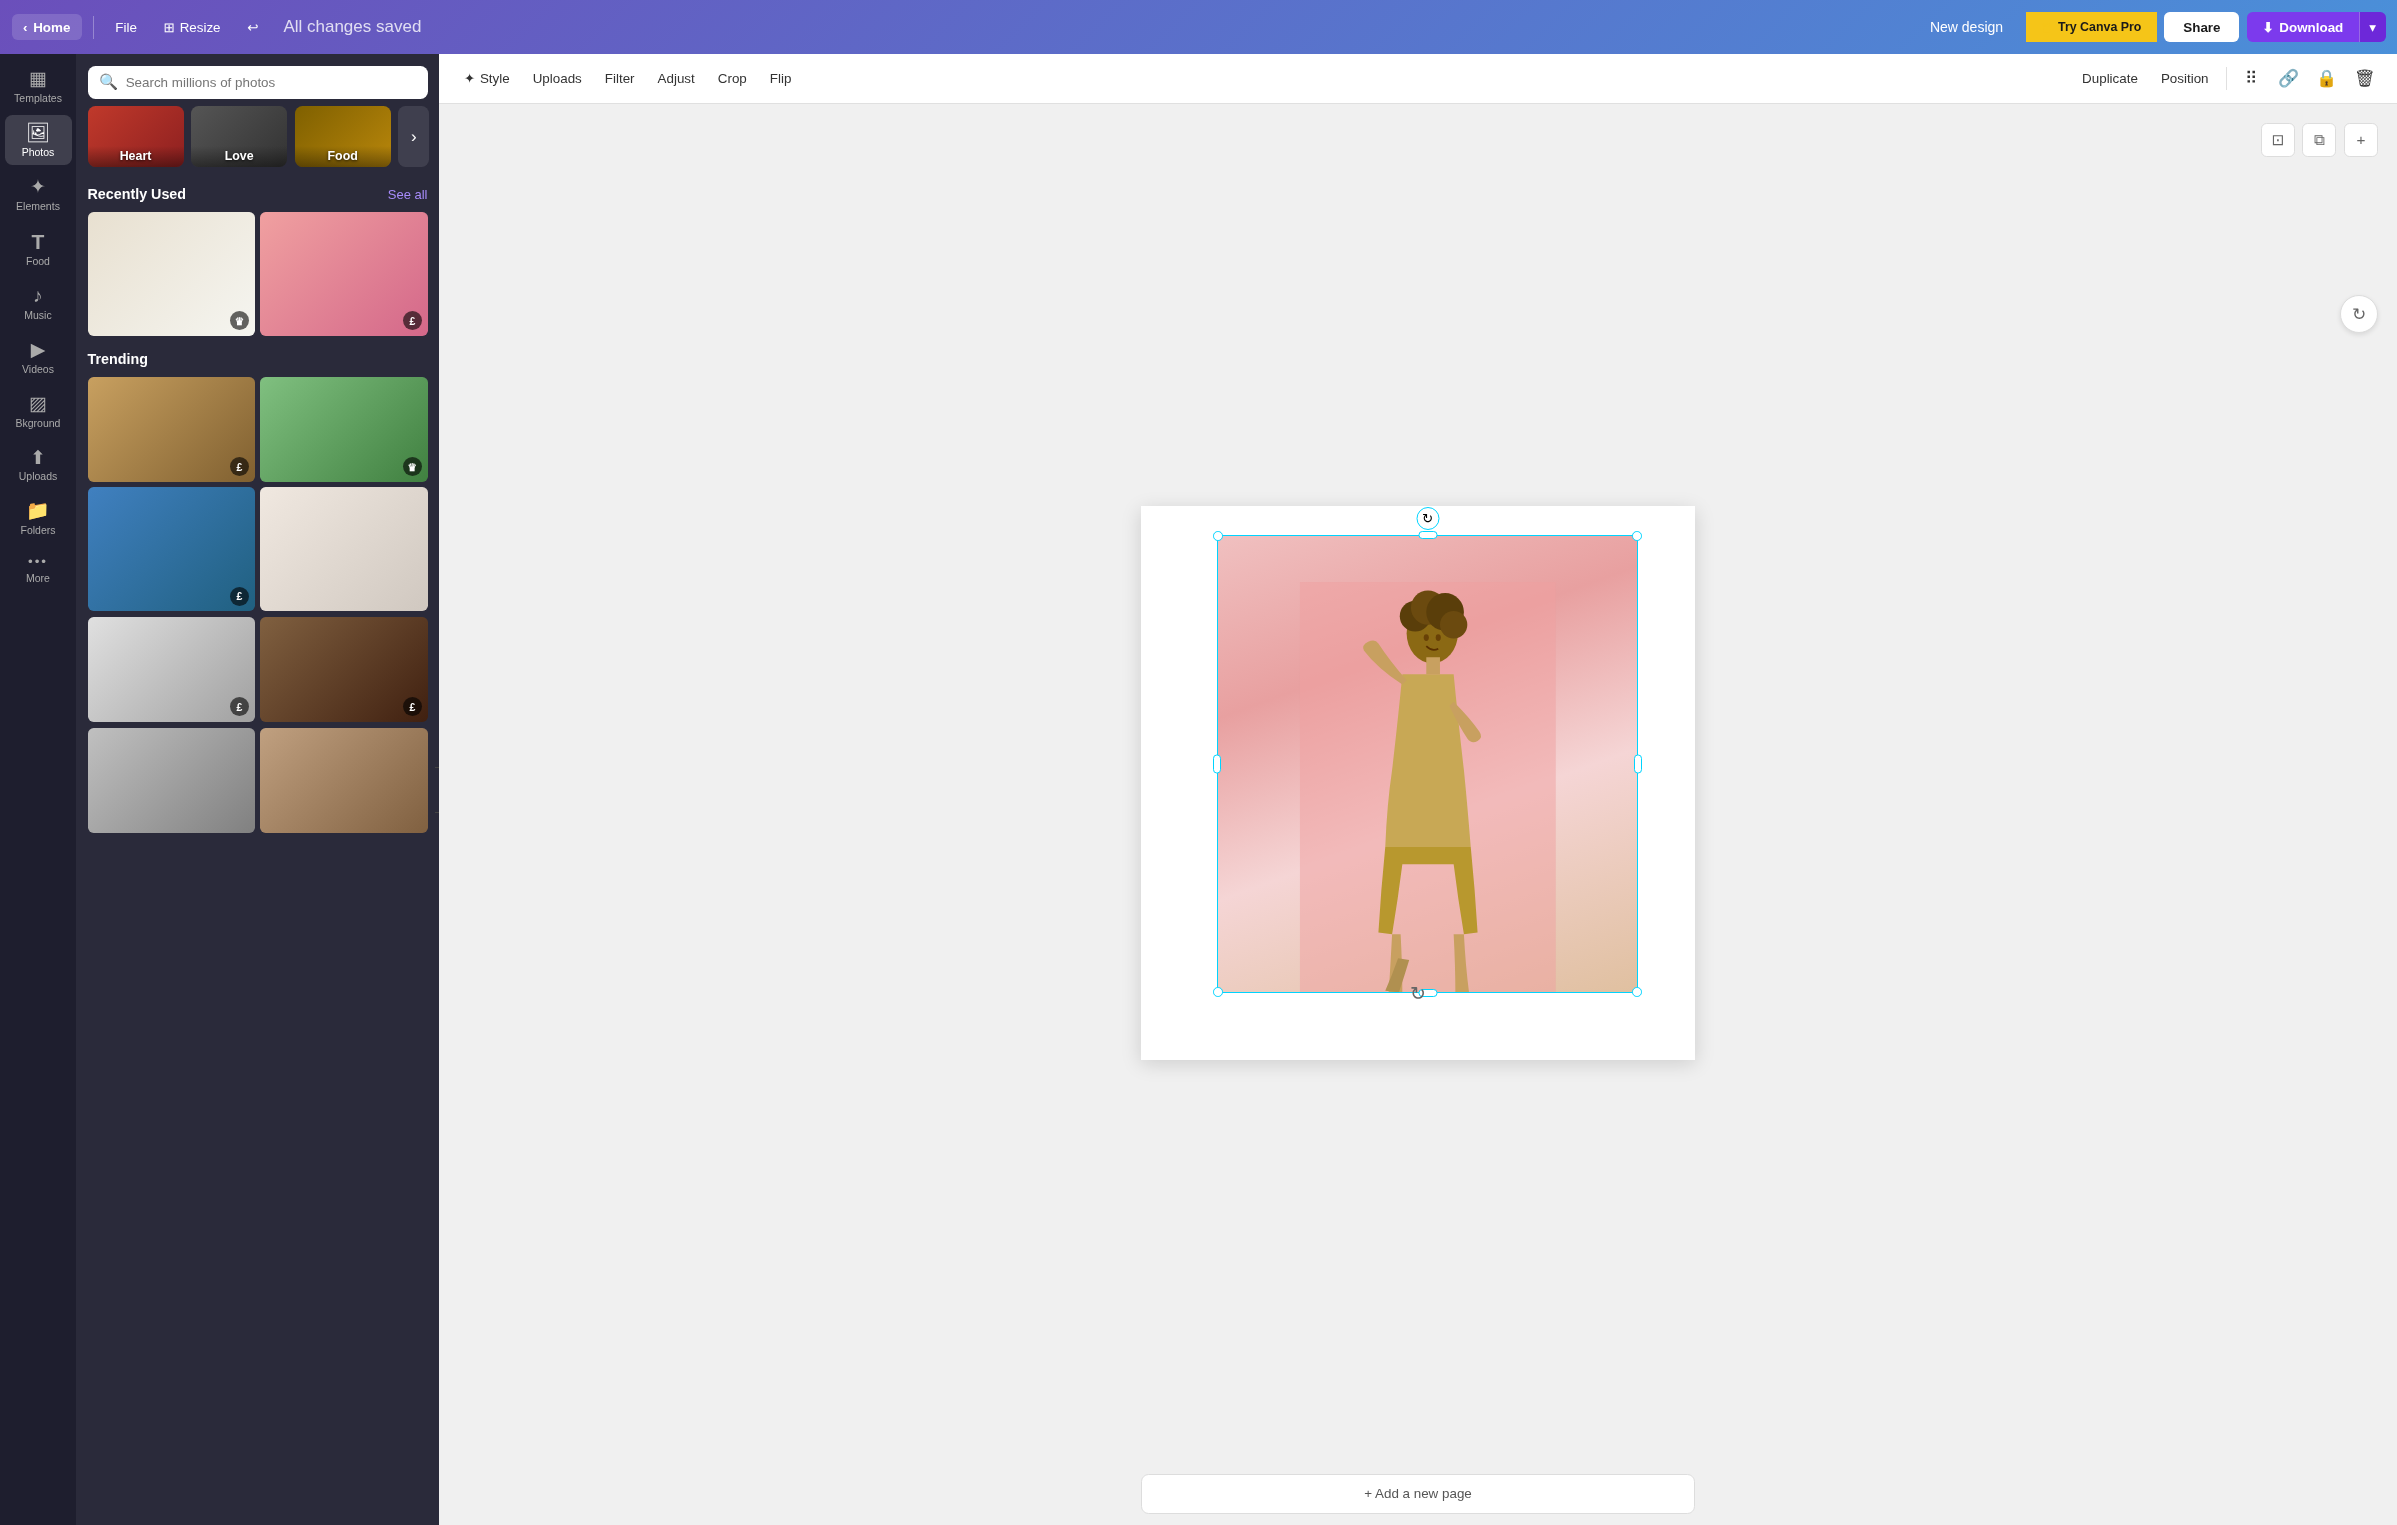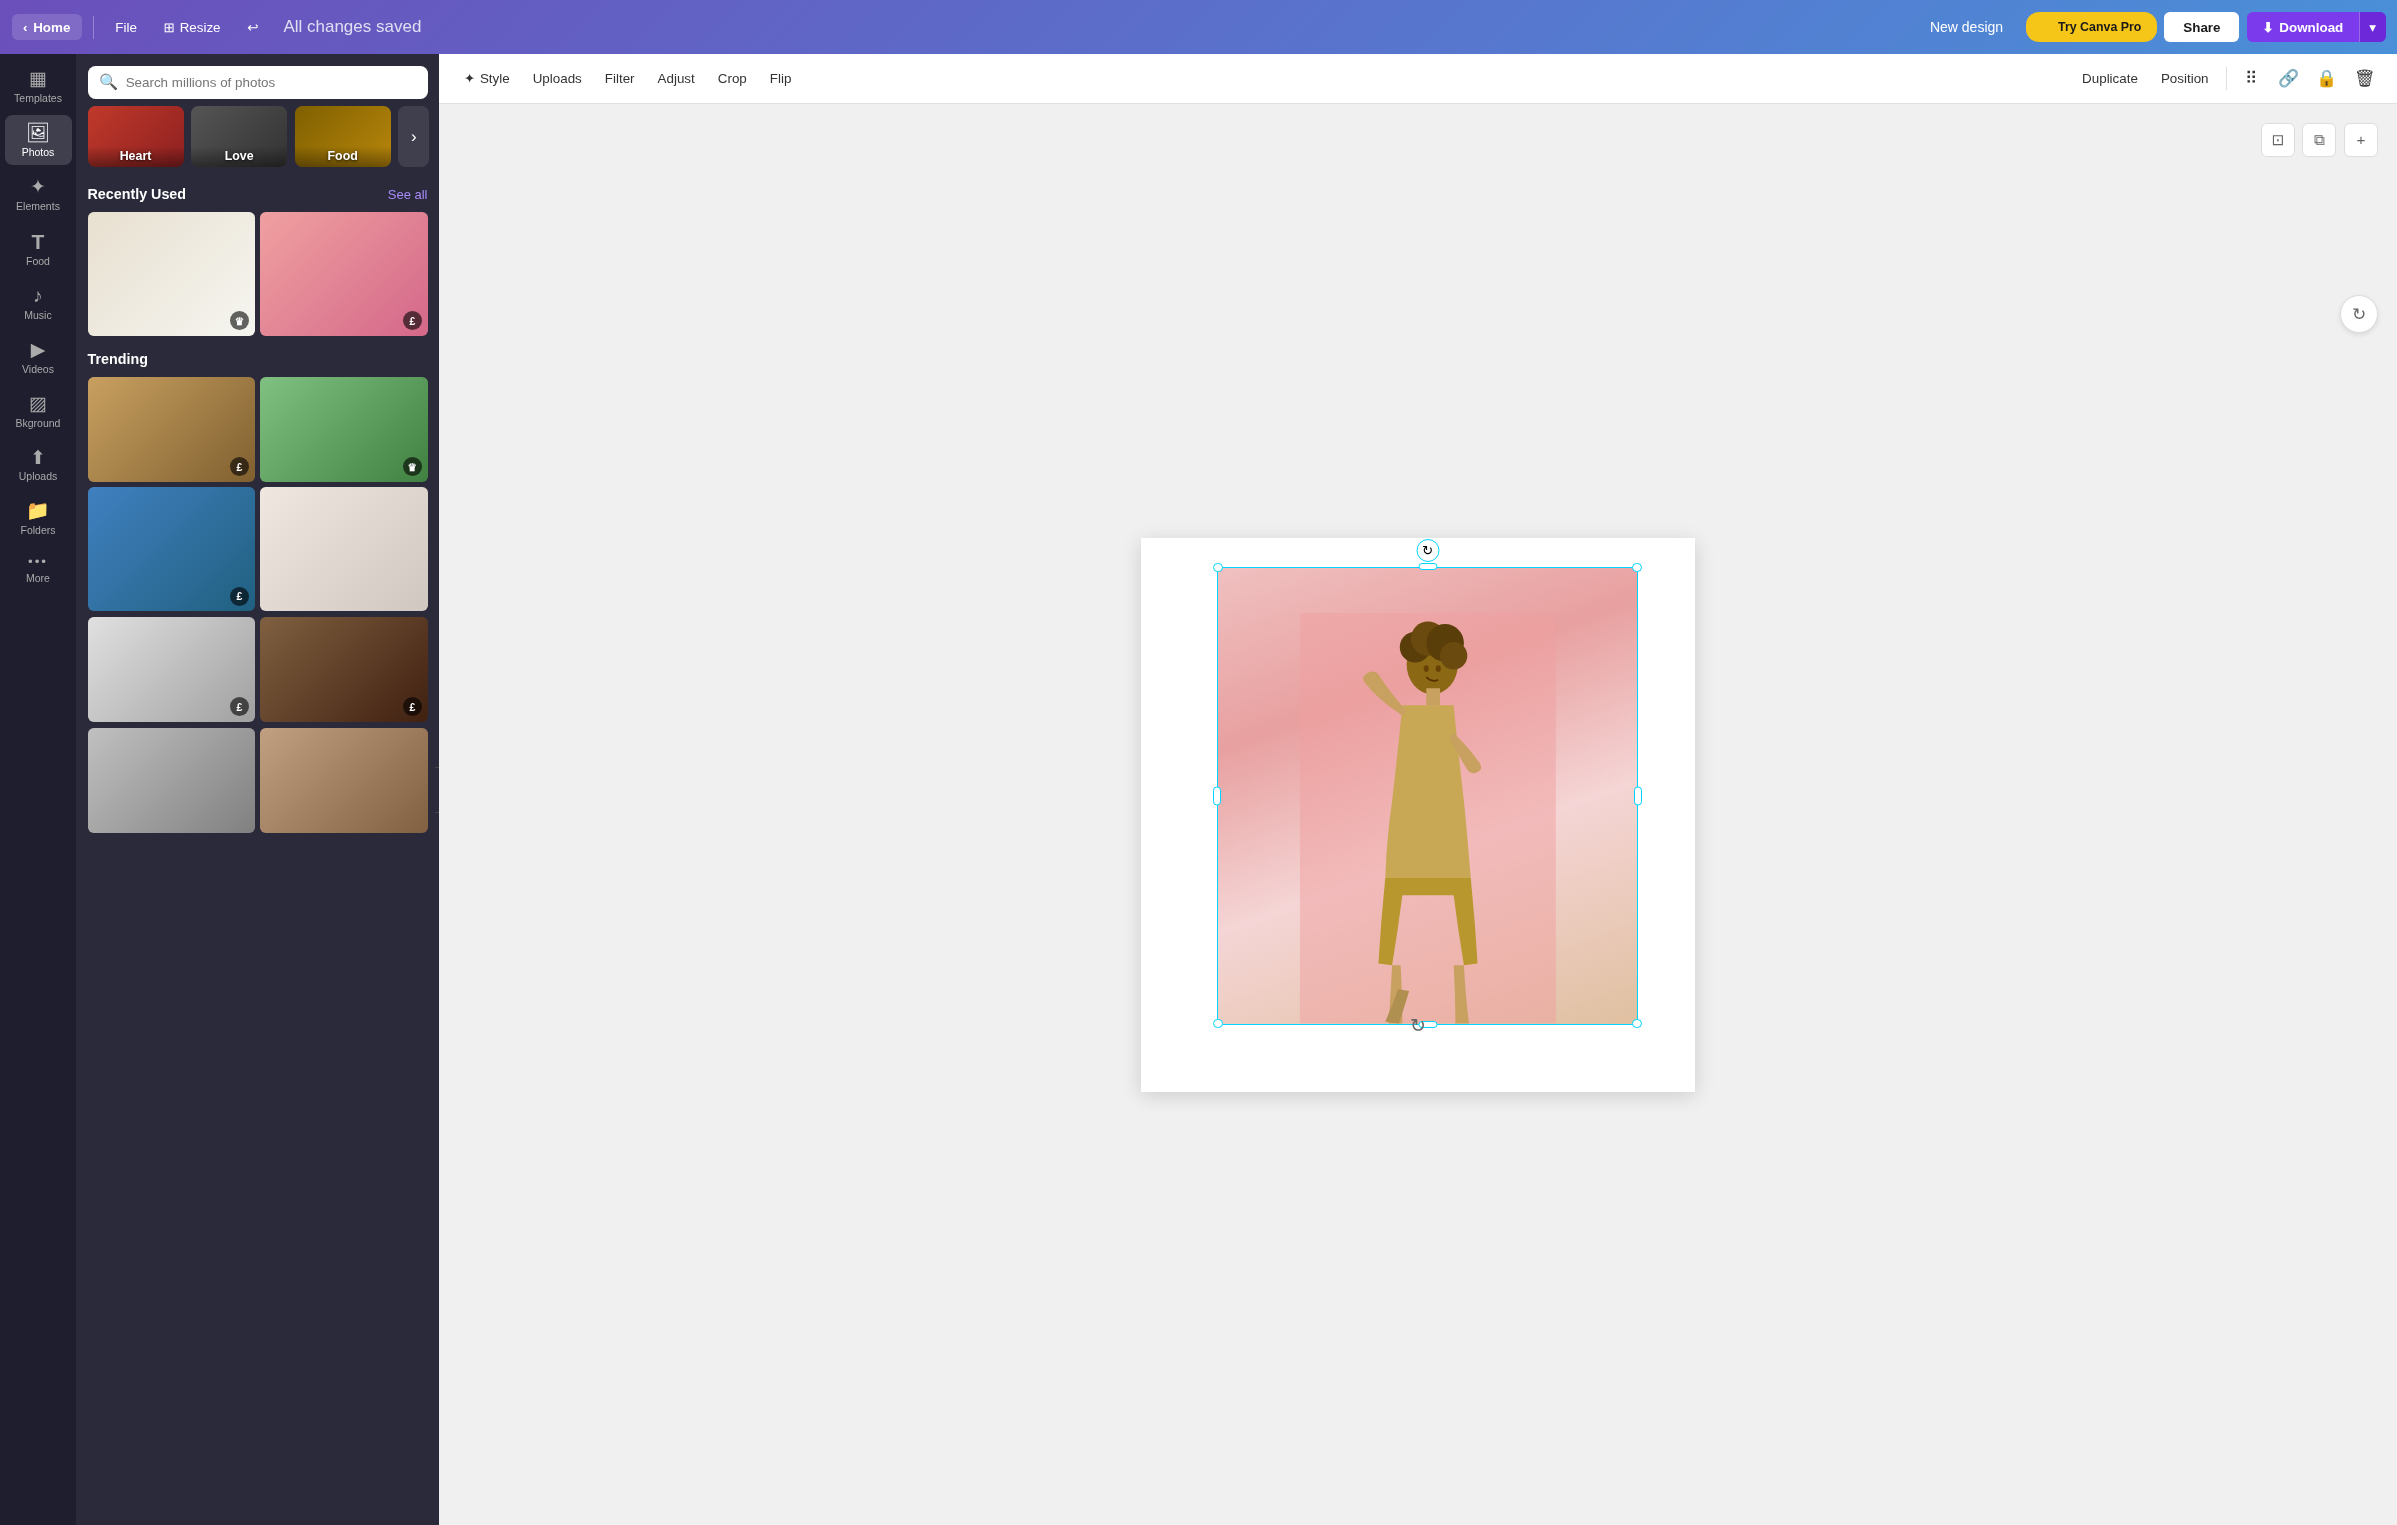--- a/index.html
+++ b/index.html
@@ -25,21 +25,21 @@
     }
     .nav-saved { color: rgba(255,255,255,0.8); font-size: 17px; margin-left: 7.6px; }
     .nav-spacer { flex: 1; }
     .btn-new-design {
       color: white; font-size: 14px; font-weight: 500;
       background: none; border: none; cursor: pointer; padding: 7.6px 15.3px;
       border-radius: 5.7px;
     }
     .btn-try-pro {
       background: #f5c518; color: #1a1a1a; font-size: 12.4px; font-weight: 700;
-      border: none; border-radius: 13px; padding: 7.6px 15.3px; cursor: pointer;
+      border: none; border-radius: 0; padding: 7.6px 15.3px; cursor: pointer;
       display: flex; align-items: center; gap: 5.7px;
     }
     .btn-share {
       background: white; color: #1a1a1a; font-size: 13.4px; font-weight: 600;
       border: none; border-radius: 5.7px; padding: 7.6px 19px; cursor: pointer;
     }
     .btn-download {
       background: #7c3aed; color: white; font-size: 13.4px; font-weight: 600;
       border: none; border-radius: 5.7px 0 0 5.7px; padding: 7.6px 15.3px; cursor: pointer;
       display: flex; align-items: center; gap: 5.7px;
@@ -534,16 +534,19 @@
           <div class="rotate-bottom" style="position:absolute;bottom:55px;left:50%;transform:translateX(-50%);">↻</div>
         </div>
 
         <div class="canvas-right-actions">
           <button class="right-action-btn">
             <span>↻</span>
           </button>
         </div>
       </div>
 
+      <div class="add-page-bar">
+        <button class="add-page-btn">+ Add a new page</button>
+      </div>
     </div>
   </div>
 </div>
 
 
 </body></html>

